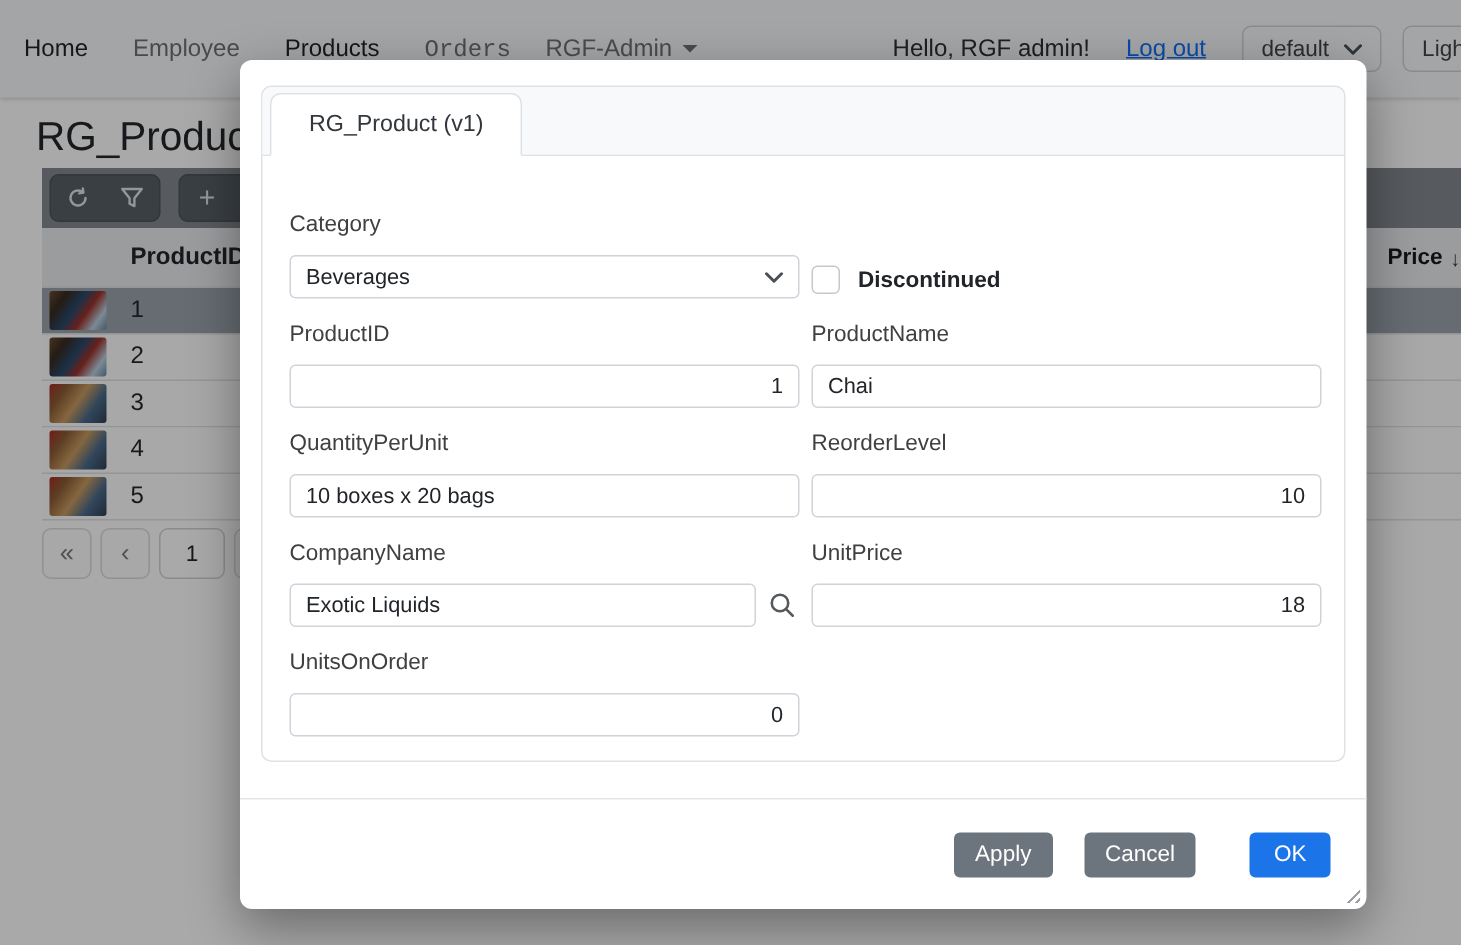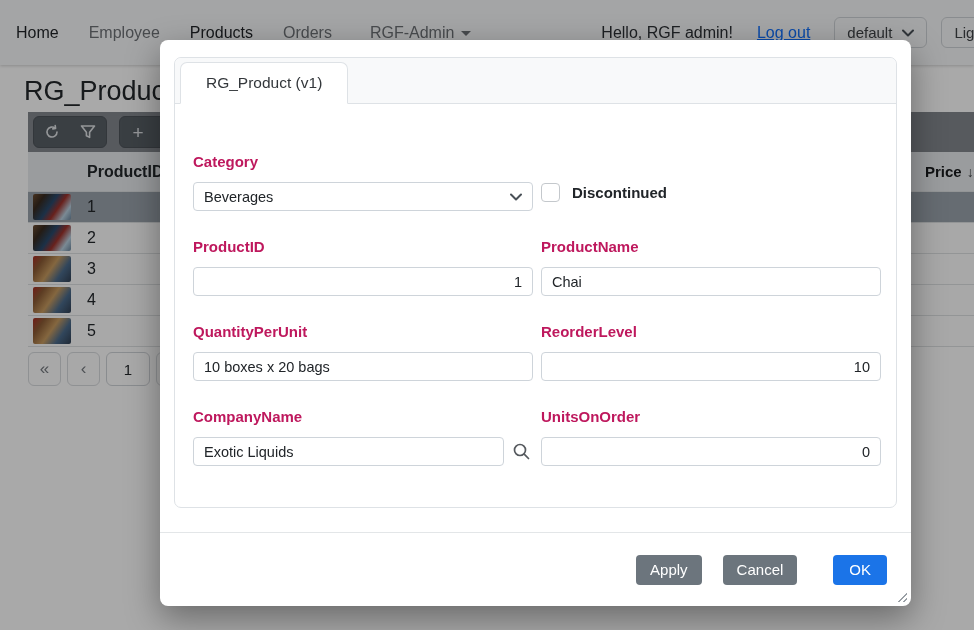--- a/index.html
+++ b/index.html
@@ -63,21 +63,21 @@
   .tab-card { position:absolute; left:14px; top:17px; width:723px; height:451px; border:1px solid #dee2e6;
               border-radius:7px; background:#fff; }
   .tab-bar { height:46px; background:#f8f9fa; border-bottom:1px solid #dee2e6; border-radius:7px 7px 0 0;
              display:flex; align-items:flex-end; padding-left:5px; }
   .tab { font-size:15.5px; padding:11px 25px; cursor:pointer; white-space:nowrap; }
   .tab.active { background:#fff; border:1px solid #dee2e6; border-bottom:1px solid #fff; border-radius:7px 7px 0 0;
                 color:#33373b; margin-bottom:-1px; margin-top:3px; }
   .tab.inactive { color:#0d6efd; }
 
   .form { padding:37px 17px 0 18px; display:grid; grid-template-columns:340px 340px; column-gap:8px; row-gap:15px; }
-  .field label { display:block; font-size:15px; font-weight:bold; color:#be185d; margin-bottom:12px;margin-top:12px; }
+  .field label { display:block; font-size:15px; font-weight:normal; color:#404040; margin-bottom:12px; }
   .tb { width:100%; height:29px; border:1px solid #ced4da; border-radius:4px; padding:0 10px; font-size:14.5px;
         color:#212529; font-family:inherit; outline:none; background:#fff; }
   .tb.num { text-align:right; }
   .sel { height:29px; border:1px solid #ced4da; border-radius:4px; padding:0 10px; font-size:14.5px; color:#212529;
          display:flex; align-items:center; justify-content:space-between; cursor:pointer; background:#fff; }
   .check-field { display:flex; align-items:center; margin-top:32px; }
   .check-field input { width:19px; height:19px; border:1px solid #c4c8cc; border-radius:4px; appearance:none;
                        -webkit-appearance:none; background:#fff; cursor:pointer; flex:none; }
   .check-field span { font-size:15px; font-weight:bold; color:#212529; margin-left:12px; }
   .lookup-row { display:flex; align-items:center; }
@@ -100,21 +100,21 @@
 <body>
 
 <div class="stage">
 
   <div class="app">
 
     <div class="navbar">
       <span class="nav-link dark">Home</span>
       <span class="nav-link">Employee</span>
       <span class="nav-link dark">Products</span>
-      <span class="nav-link" style="margin-right:18px;">Orders</span>
+      <span class="nav-link" style="margin-right:3px;font-family:Liberation Mono, monospace;">Orders</span>
       <span class="nav-sep"></span>
       <span class="nav-link" style="margin-right:0;"><span>RGF-Admin</span><span class="nav-caret"></span></span>
       <div class="nav-right">
         <span class="greeting">Hello, RGF admin!</span>
         <span class="logout">Log out</span>
         <span class="nav-drop">
           <span>default</span>
           <svg class="chev" viewBox="0 0 12 8">
               <polyline points="1,1.5 6,6.5 11,1.5"></polyline>
             </svg>
@@ -262,20 +262,24 @@
             <input class="tb" value="Exotic Liquids" style="">
             <span class="search-btn">
               <svg viewBox="0 0 19 19">
                   <circle cx="8" cy="8" r="5.5"></circle>
                   <line x1="12.2" y1="12.2" x2="16.5" y2="16.5"></line>
                 </svg>
             </span>
           </div>
         </div>
 
+        <div class="field">
+          <label>UnitPrice</label>
+          <input class="tb num" value="18" style="">
+        </div>
 
 
         <div class="field">
           <label>UnitsOnOrder</label>
           <input class="tb num" value="0" style="">
         </div>
 
       </div>
     </div>
 

